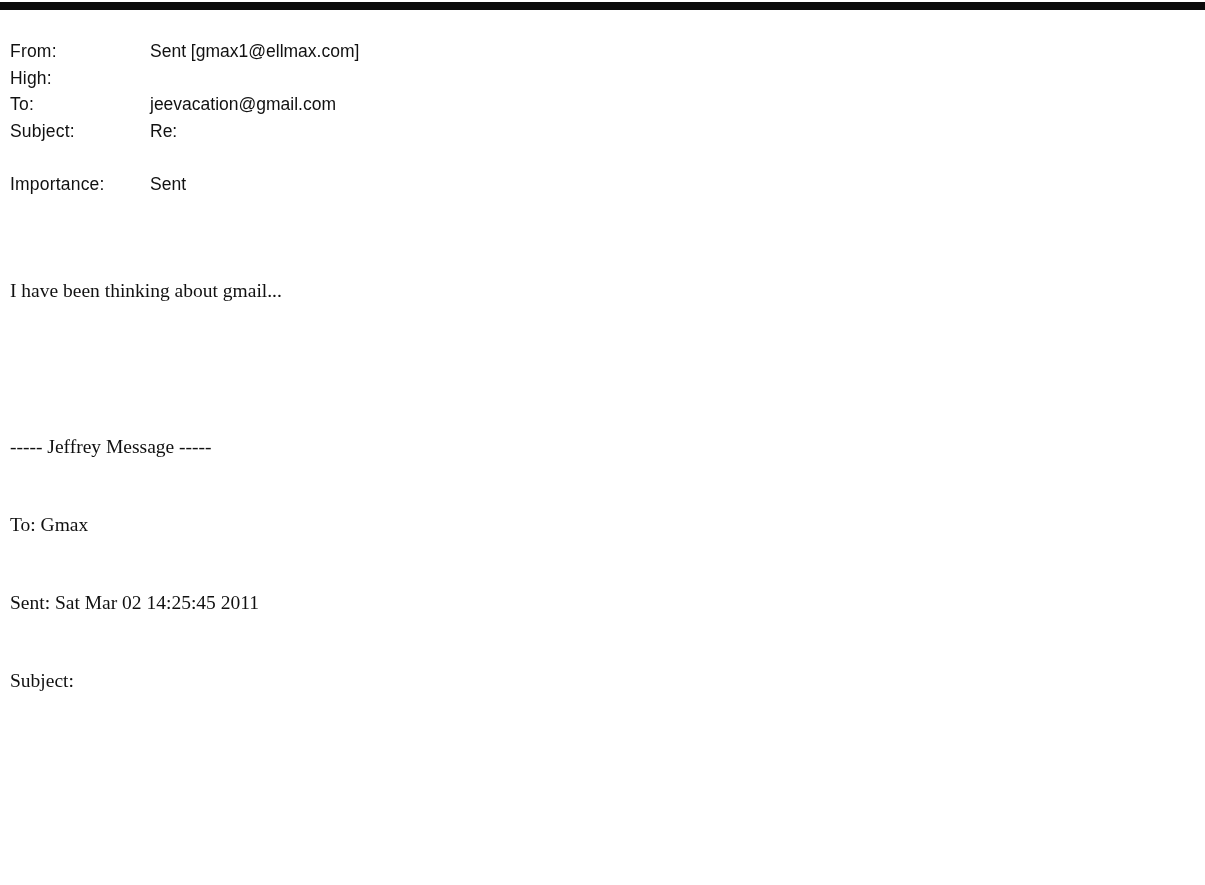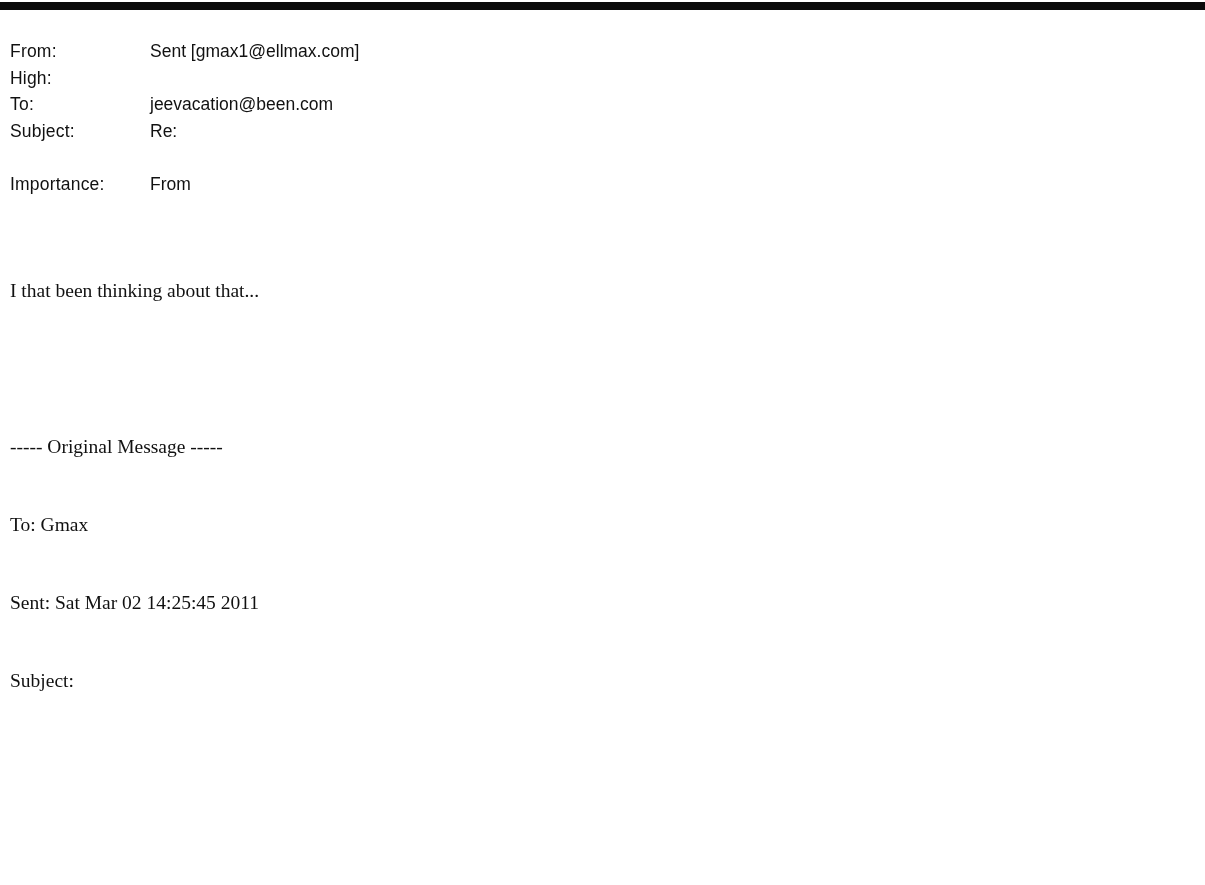--- a/index.html
+++ b/index.html
@@ -68,39 +68,39 @@
   <div class="headers">
     <div class="hrow">
       <span class="hlabel">From:</span>
       <span class="hvalue">Sent [gmax1@ellmax.com]</span>
     </div>
     <div class="hrow">
       <span class="hlabel">High:</span>
     </div>
     <div class="hrow">
       <span class="hlabel">To:</span>
-      <span class="hvalue">jeevacation@been.com</span>
+      <span class="hvalue">jeevacation@gmail.com</span>
     </div>
     <div class="hrow">
       <span class="hlabel">Subject:</span>
       <span class="hvalue">Re:</span>
     </div>
   </div>
 
   <div class="importance-block">
     <div class="hrow">
       <span class="hlabel">Importance:</span>
-      <span class="hvalue">From</span>
+      <span class="hvalue">Sent</span>
     </div>
   </div>
 
   <div class="body-block">
-    <div class="line">I that been thinking about that...</div>
+    <div class="line">I have been thinking about gmail...</div>
     <div class="blank"></div>
-    <div class="line">----- Original Message -----</div>
+    <div class="line">----- Jeffrey Message -----</div>
     <div class="line">To: Gmax</div>
     <div class="line">Sent: Sat Mar 02 14:25:45 2011</div>
     <div class="line">Subject:</div>
     <div class="blank"></div>
     
     
     
     
     
     

